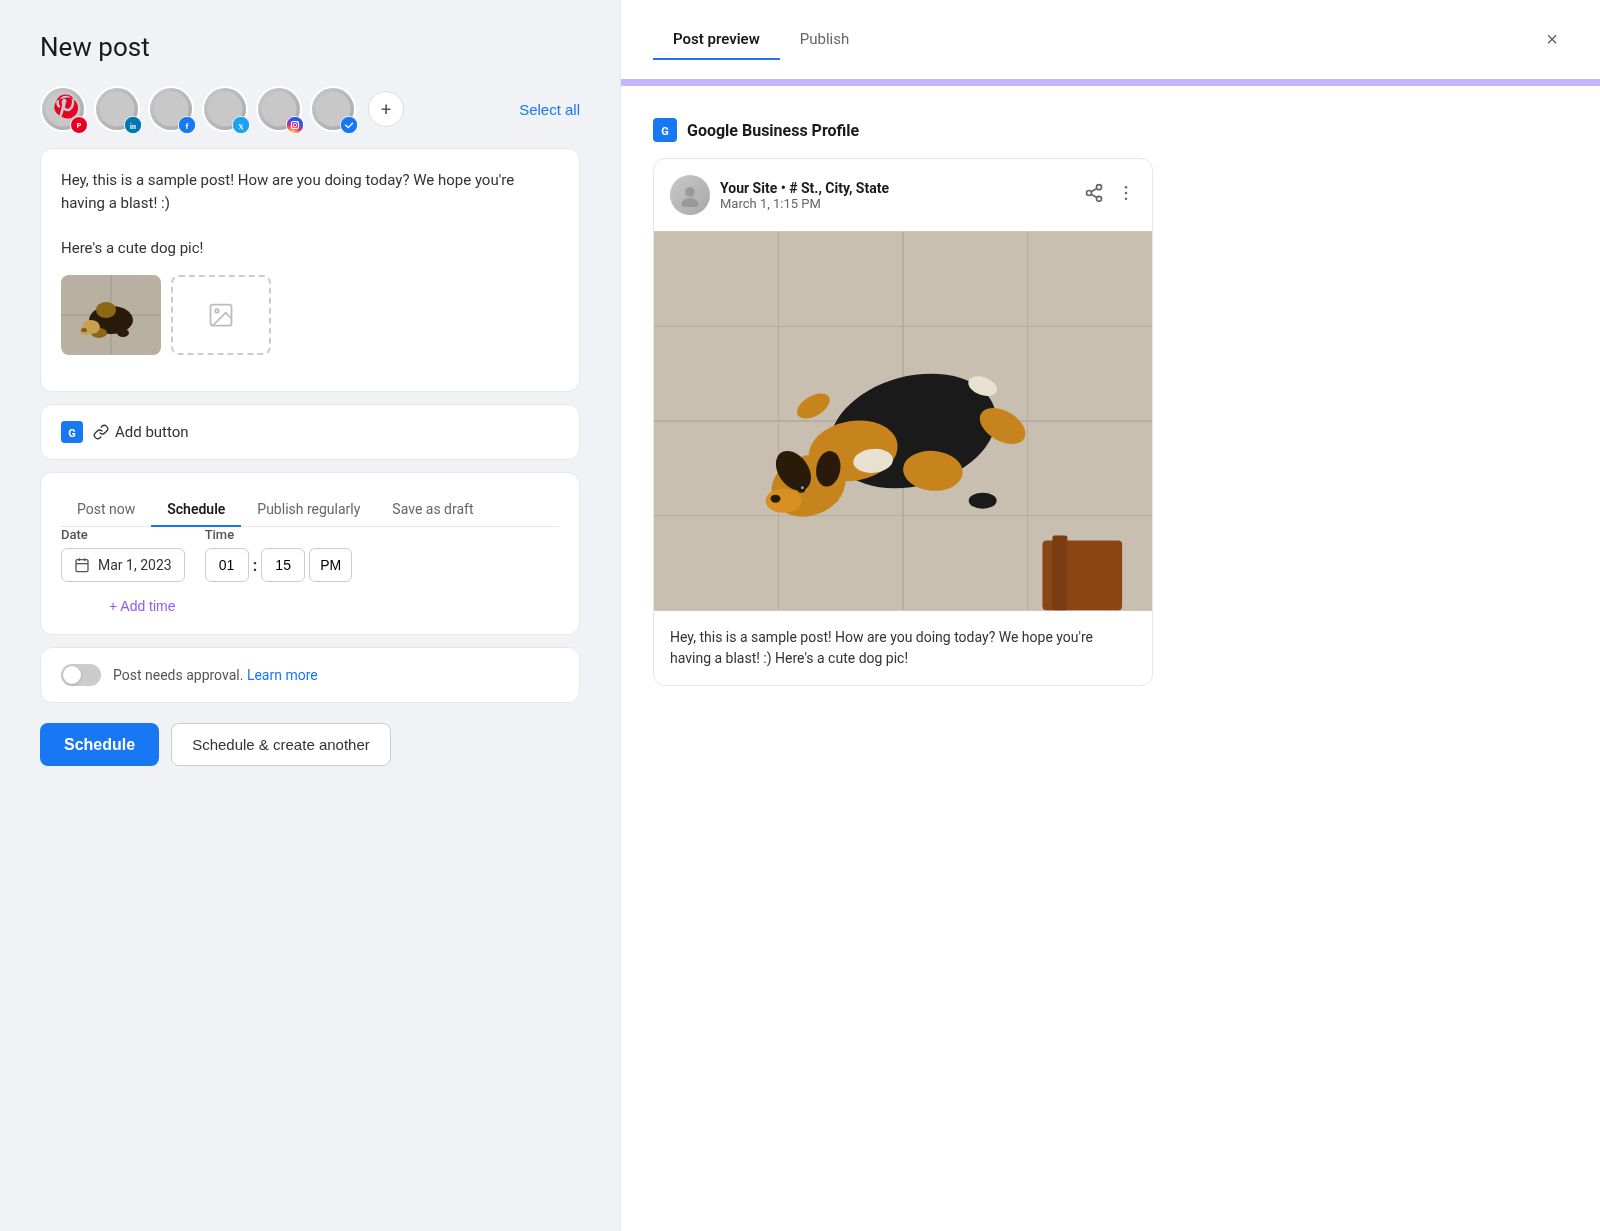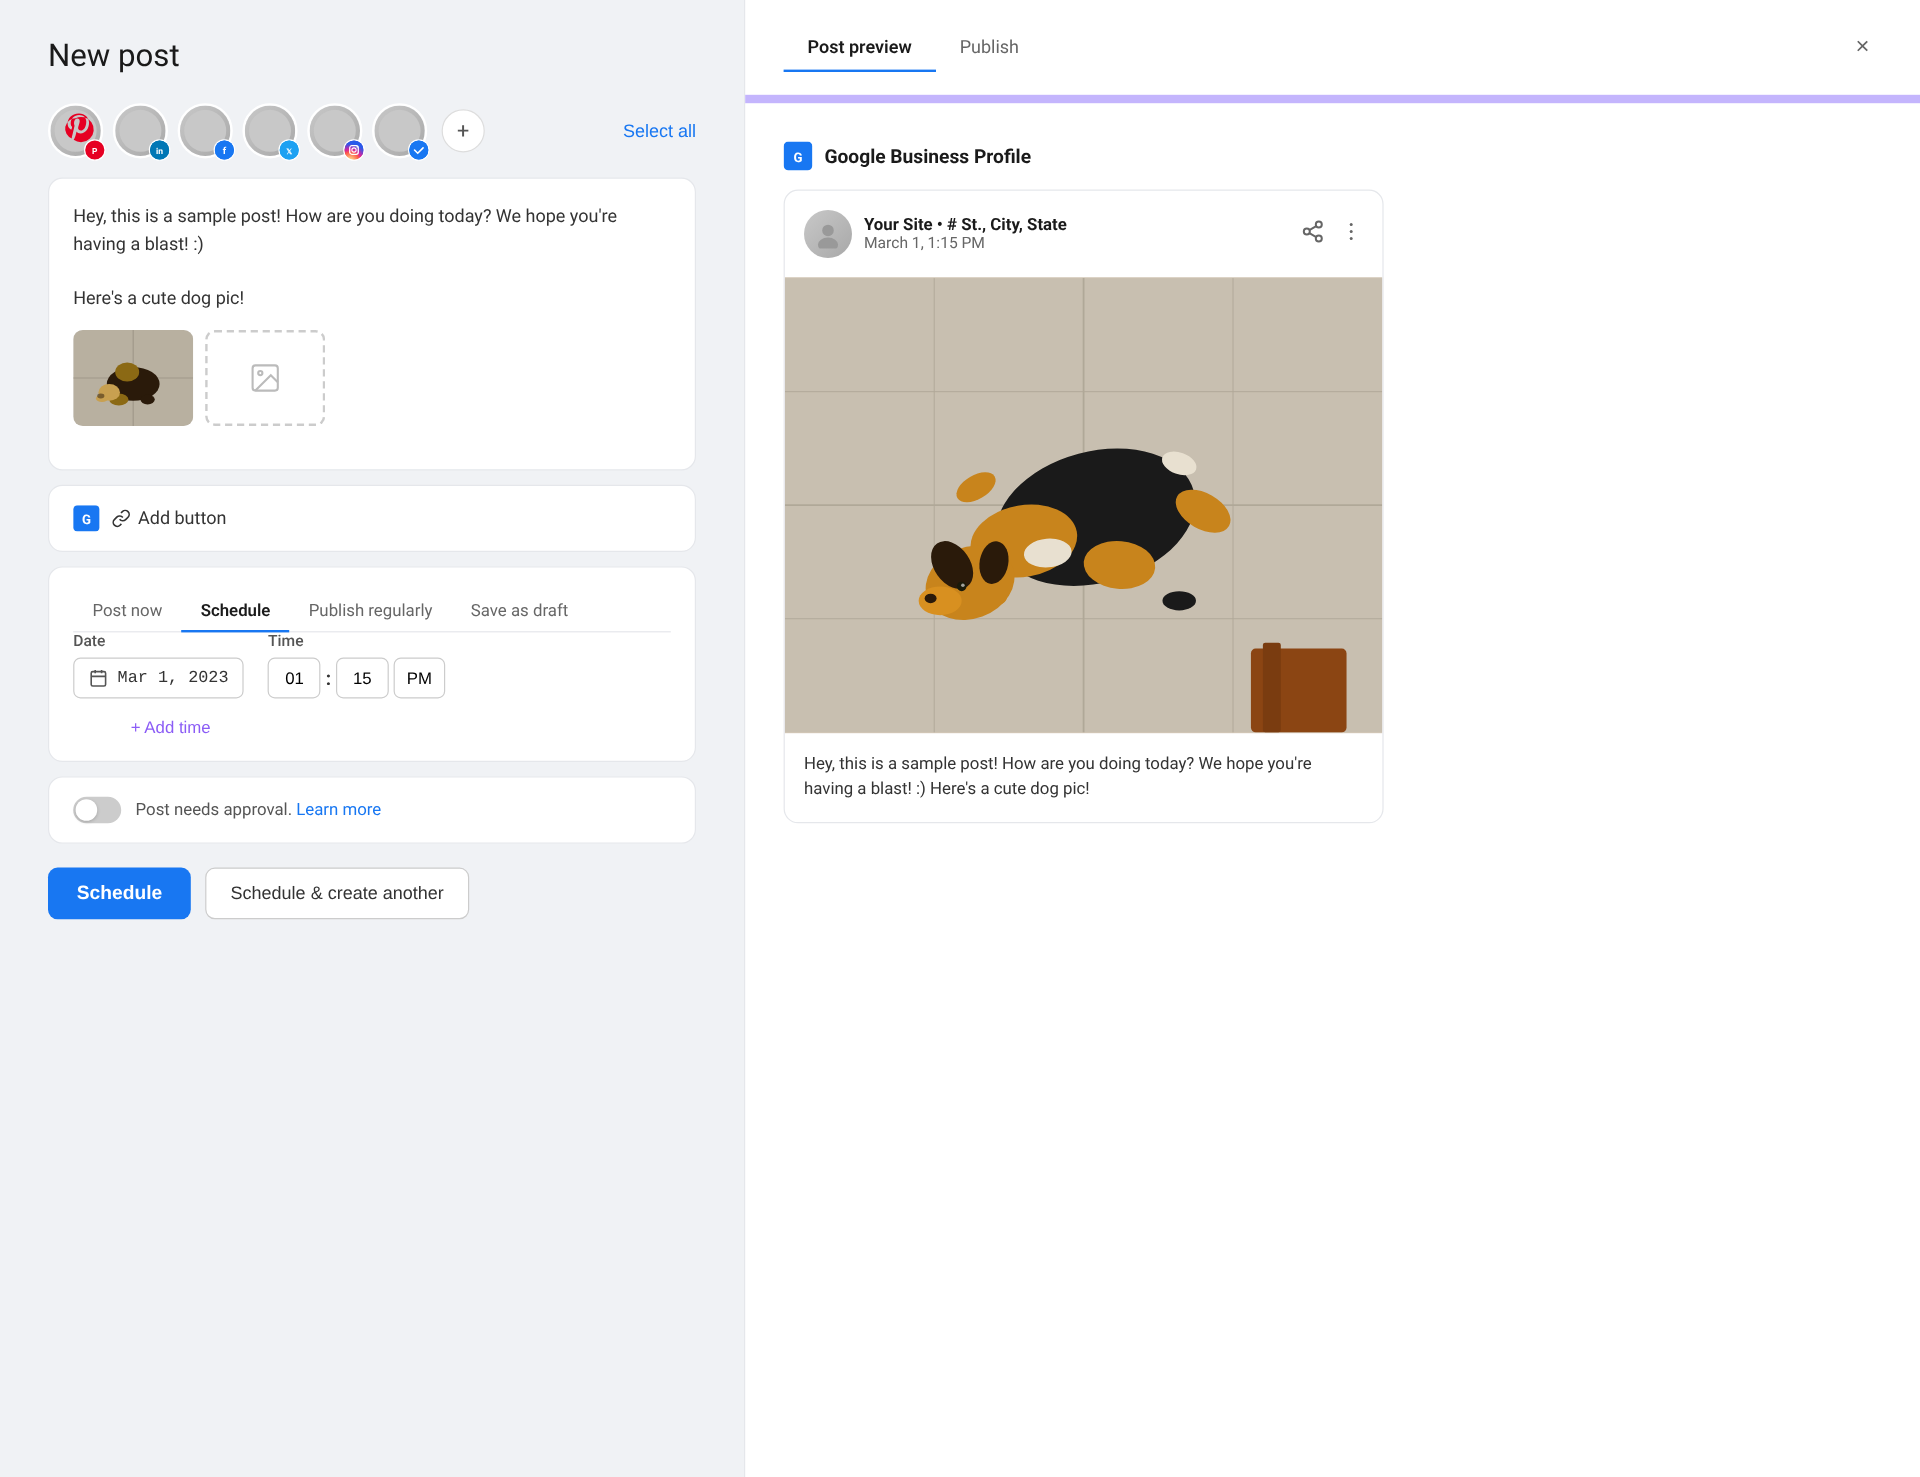--- a/index.html
+++ b/index.html
@@ -227,21 +227,20 @@
       display: flex;
       align-items: center;
       gap: 8px;
       border: 1px solid #ccc;
       border-radius: 6px;
       padding: 8px 12px;
       font-size: 14px;
       color: #333;
       background: #fff;
       cursor: pointer;
-      font-family: Liberation Mono, monospace;
     }
     .time-input {
       display: flex;
       align-items: center;
       gap: 4px;
       font-size: 14px;
       color: #333;
     }
     .time-segment {
       border: 1px solid #ccc;

